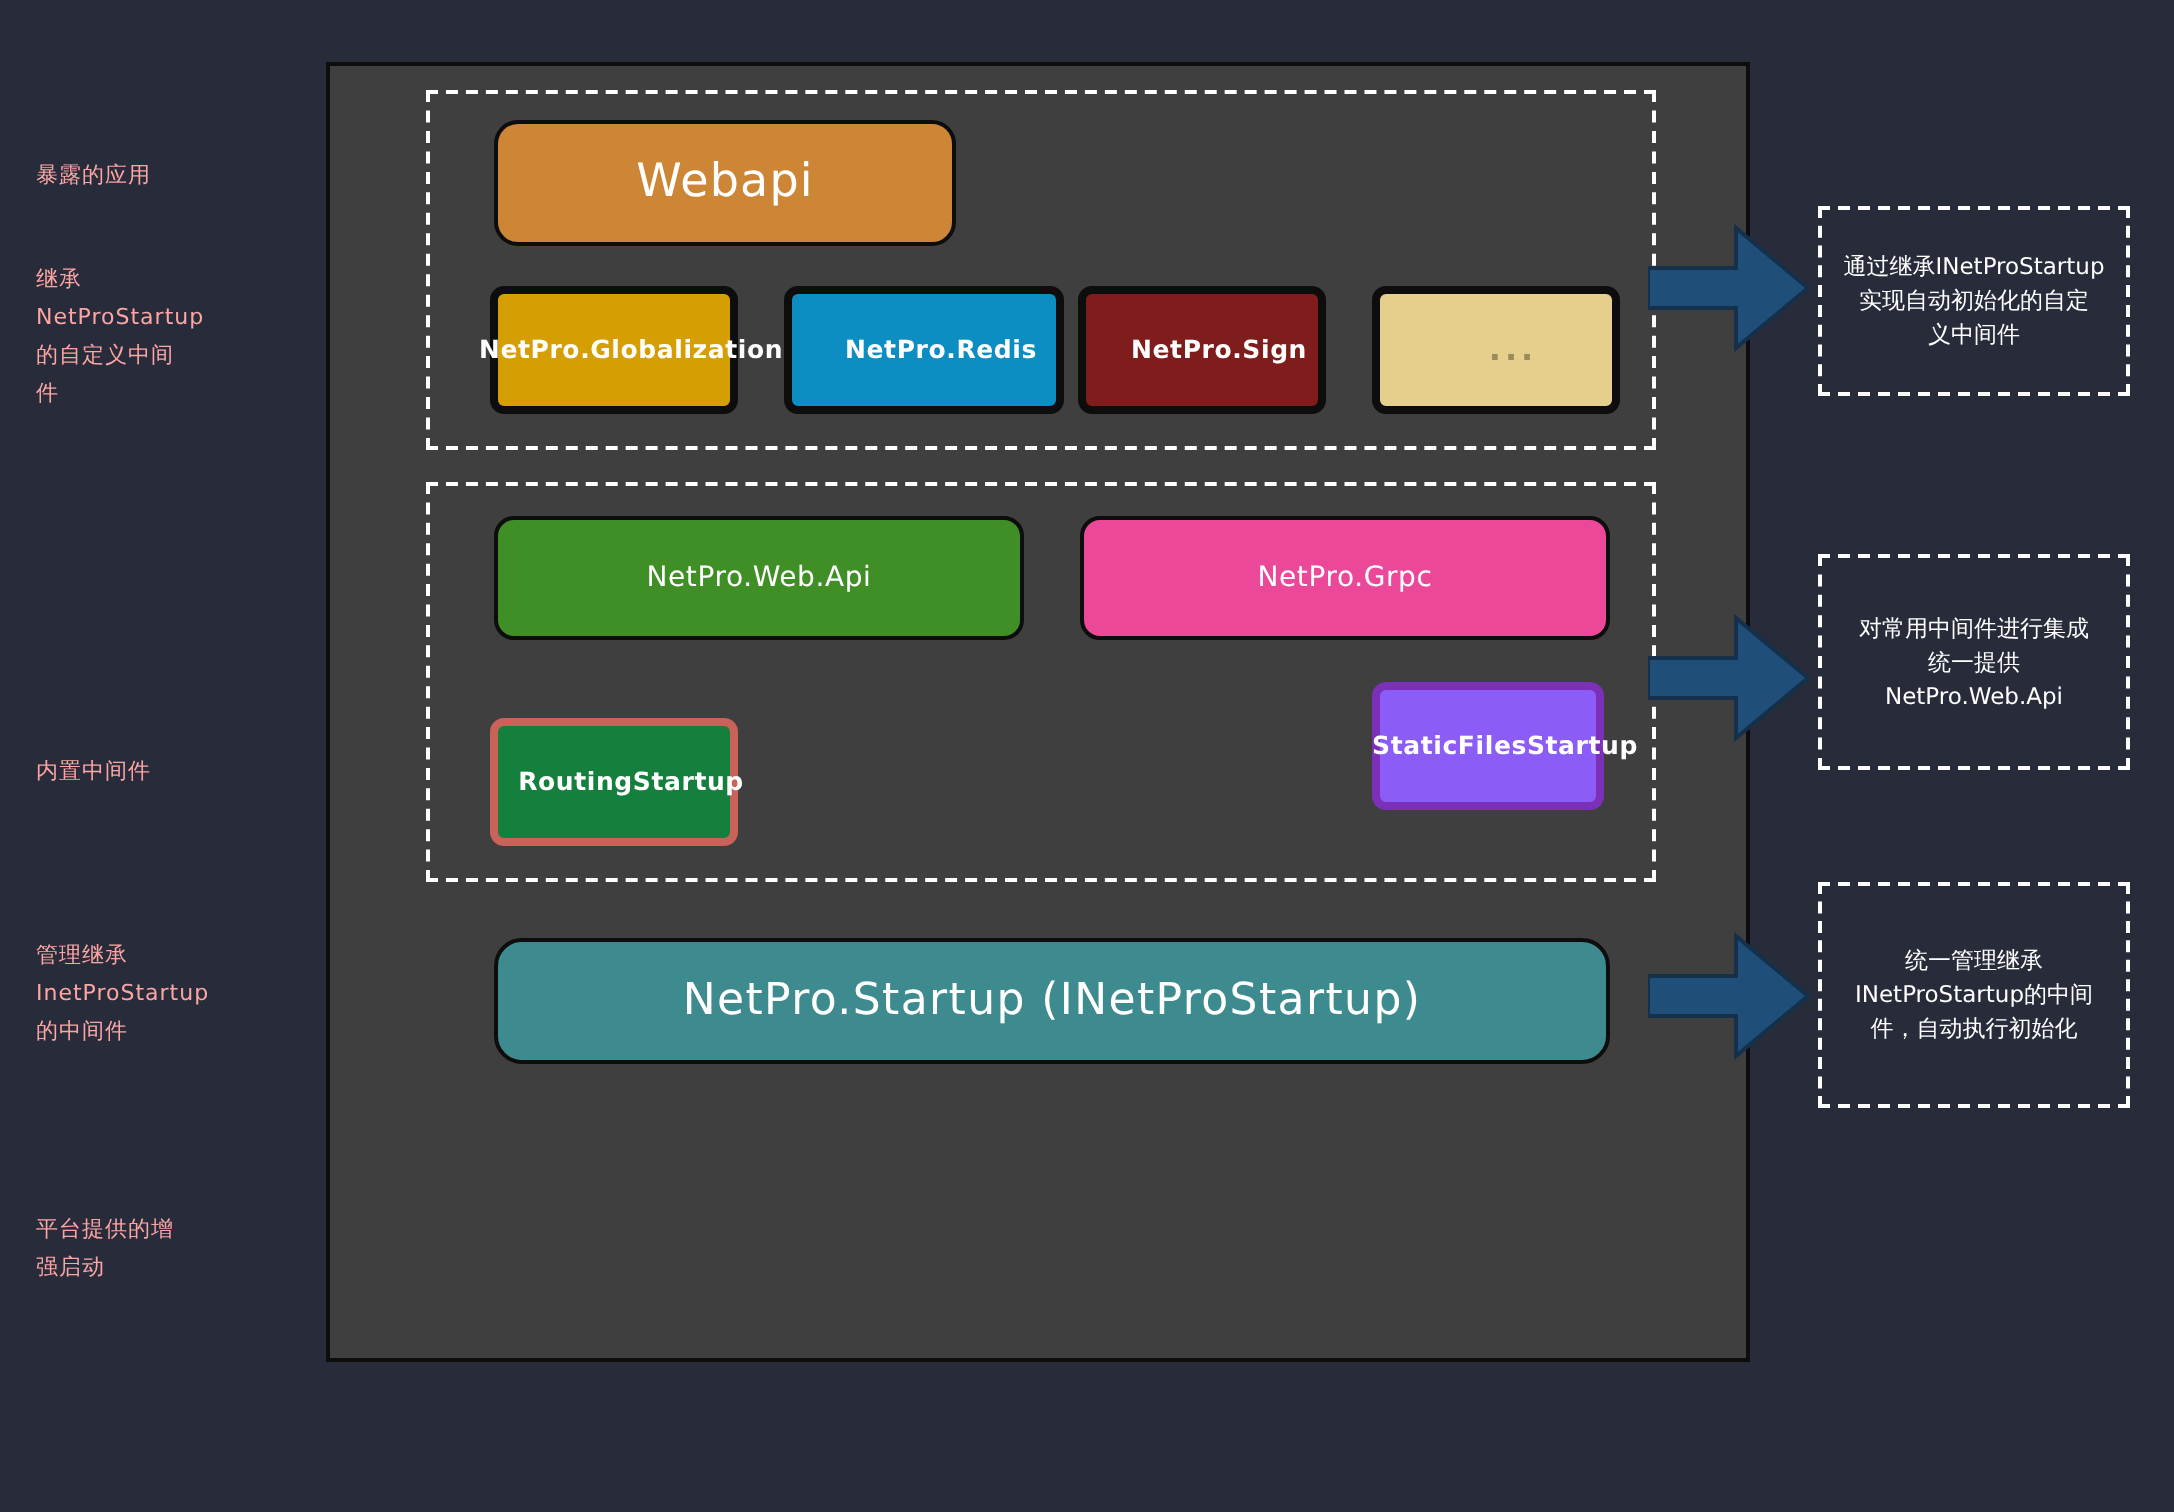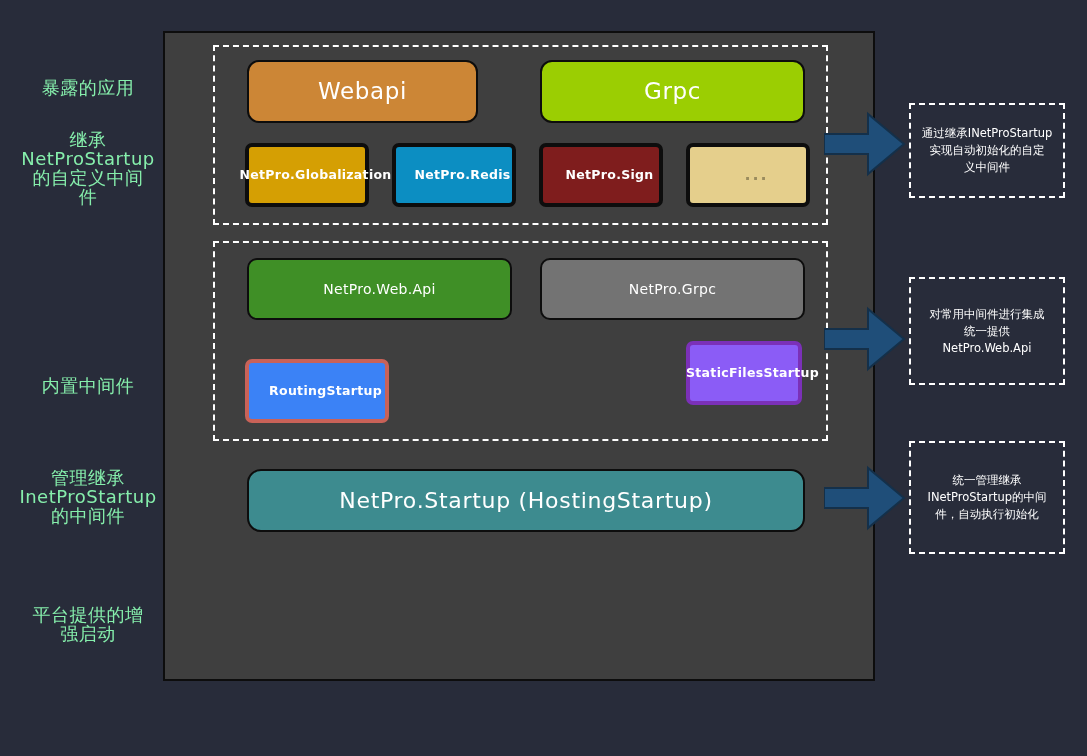--- a/index.html
+++ b/index.html
@@ -12,23 +12,23 @@
     height: 756px;
     position: relative;
     overflow: hidden;
     font-family: "DejaVu Sans", "Liberation Sans", sans-serif;
     color: #ffffff;
   }
 
   
   .side-label {
     position: absolute;
-    text-align: center;
-    color: #86efac;
-    font-size: 18px;
+    text-align: left;
+    color: #fca5a5;
+    font-size: 11px;
     line-height: 19px;
     letter-spacing: 0.5px;
     font-weight: 400;
     white-space: pre-line;
   }
 
   
   #main-panel {
     position: absolute;
     left: 163px;
@@ -135,43 +135,42 @@
 
 <div class="side-label" style="left:18px; top:605px; width:140px;">平台提供的增
 强启动</div>
 
 <div id="main-panel">
 
   <div class="dashed-group" style="left:48px; top:12px; width:615px; height:180px;"></div>
 
   <div class="node big" style="left:82px; top:27px; width:231px; height:63px; background:#cc8636;">Webapi</div>
 
-  <div class="node big" style="left:375px; top:27px; width:265px; height:63px; background:#9bce02;">Grpc</div>
 
   <div class="node small" style="left:80px; top:110px; width:124px; height:64px; background:#d59f03;">NetPro.Globalization</div>
 
-  <div class="node small" style="left:227px; top:110px; width:124px; height:64px; background:#0c8ec2;">NetPro.Redis</div>
+  <div class="node small" style="left:227px; top:110px; width:140px; height:64px; background:#0c8ec2;">NetPro.Redis</div>
 
   <div class="node small" style="left:374px; top:110px; width:124px; height:64px; background:#7f1d1d;">NetPro.Sign</div>
 
   <div class="node small ellipsis" style="left:521px; top:110px; width:124px; height:64px; background:#e5cf8c;">...</div>
 
   <div class="dashed-group" style="left:48px; top:208px; width:615px; height:200px;"></div>
 
   <div class="node mid" style="left:82px; top:225px; width:265px; height:62px; background:#3f8f26;">NetPro.Web.Api</div>
 
-  <div class="node mid" style="left:375px; top:225px; width:265px; height:62px; background:#737373;">NetPro.Grpc</div>
-
-  <div class="node small" style="left:80px; top:326px; width:144px; height:64px; background:#3b82f6; border-color:#c96258;">RoutingStartup</div>
+  <div class="node mid" style="left:375px; top:225px; width:265px; height:62px; background:#ec4899;">NetPro.Grpc</div>
+
+  <div class="node small" style="left:80px; top:326px; width:124px; height:64px; background:#15803d; border-color:#c96258;">RoutingStartup</div>
 
 
 
   <div class="node small" style="left:521px; top:308px; width:116px; height:64px; background:#8b5cf6; border-color:#7b30b8;">StaticFilesStartup</div>
 
-  <div class="node wide" style="left:82px; top:436px; width:558px; height:63px; background:#3d8b8f;">NetPro.Startup  (HostingStartup)</div>
+  <div class="node wide" style="left:82px; top:436px; width:558px; height:63px; background:#3d8b8f;">NetPro.Startup  (INetProStartup)</div>
 
 
 </div>
 
 <div class="arrow" style="left:824px; top:110px; width:82px; height:68px;">
   <svg width="82" height="68" viewBox="0 0 82 68">
     <polygon points="0,24 44,24 44,4 80,34 44,64 44,44 0,44" fill="#1f4e79" stroke="#14304a" stroke-width="2"></polygon>
   </svg>
 </div>
 

